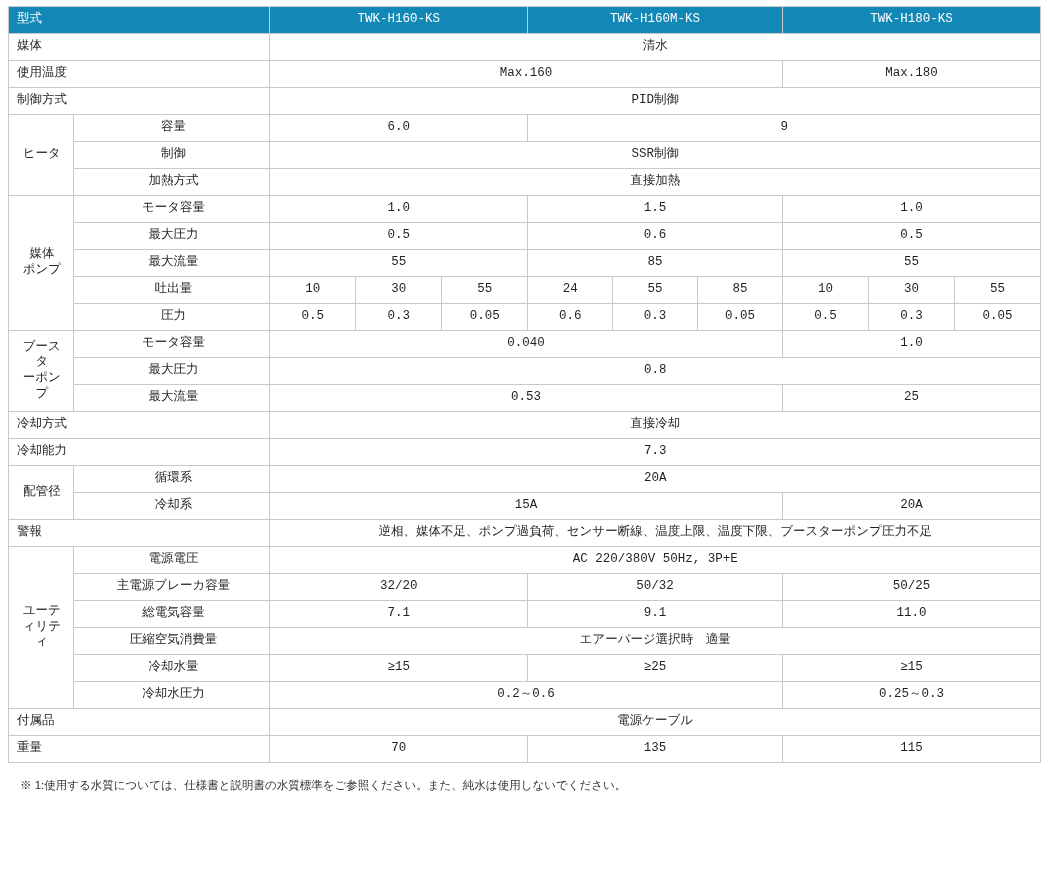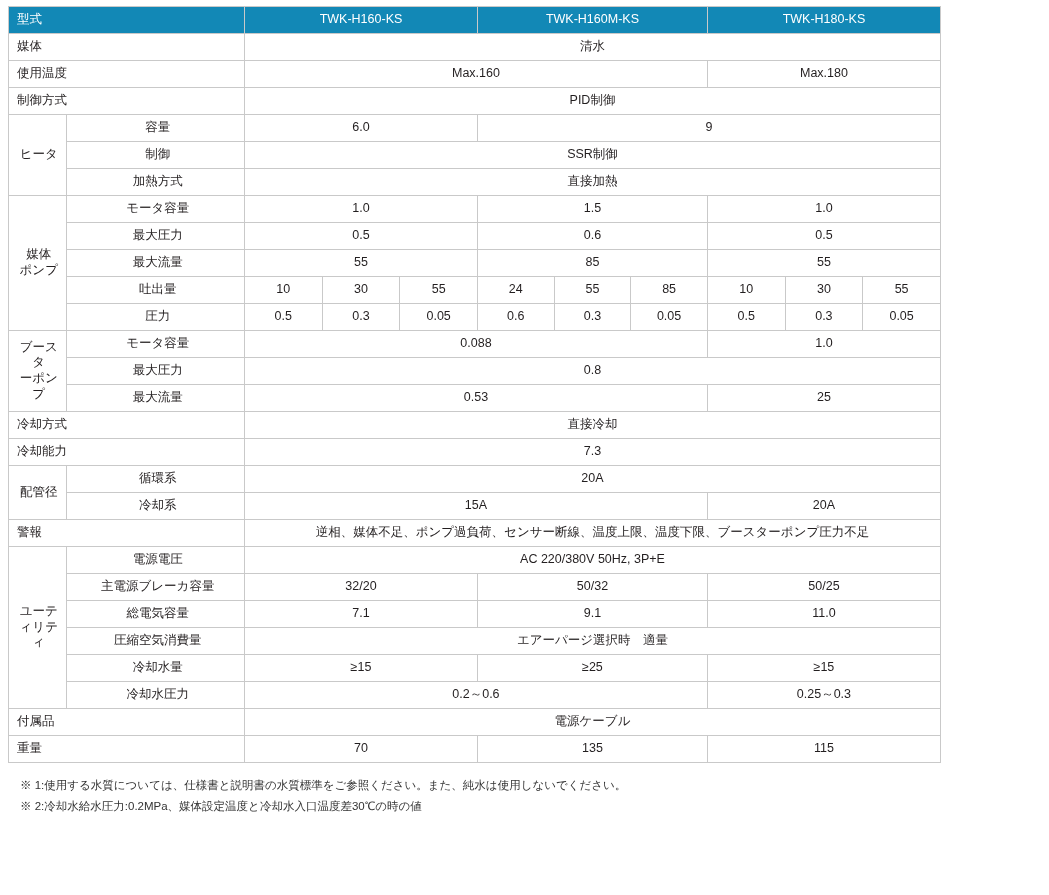--- a/index.html
+++ b/index.html
@@ -13,23 +13,24 @@
     font-family: "Liberation Sans", sans-serif;
     color: #231f20;
     -webkit-font-smoothing: antialiased;
   }
   #spec-wrap {
     padding: 6px 8px 0 8px;
     box-sizing: border-box;
   }
   table.spec {
     border-collapse: collapse;
-    width: 933px;
+    width: 1033px;
     table-layout: fixed;
     font-size: 12.5px;
+    font-family: Liberation Mono, monospace;
   }
   table.spec td, table.spec th {
     border: 1px solid #c9c9c9;
     padding: 0 6px;
     height: 26px;
     text-align: center;
     vertical-align: middle;
     font-weight: normal;
     line-height: 1.25;
   }
@@ -160,21 +161,21 @@
       <td>0.05</td>
       <td>0.5</td>
       <td>0.3</td>
       <td>0.05</td>
     </tr>
 
     <tr>
       <td class="grp" rowspan="3" style="white-space:pre-line">ブースタ
 ーポンプ</td>
       <td class="lbl-sub">モータ容量</td>
-      <td colspan="6">0.088</td>
+      <td colspan="6">0.040</td>
       <td colspan="3">1.0</td>
     </tr>
     <tr>
       <td class="lbl-sub">最大圧力</td>
       <td colspan="9">0.8</td>
     </tr>
     <tr>
       <td class="lbl-sub">最大流量</td>
       <td colspan="6">0.53</td>
       <td colspan="3">25</td>
@@ -247,15 +248,14 @@
       <td class="lbl" colspan="2">重量</td>
       <td colspan="3">70</td>
       <td colspan="3">135</td>
       <td colspan="3">115</td>
     </tr>
   </tbody>
 </table>
 
 <div class="notes">
   <div>※ 1:使用する水質については、仕様書と説明書の水質標準をご参照ください。また、純水は使用しないでください。</div>
-  <div>※ 2:冷却水給水圧力:0.2MPa、媒体設定温度と冷却水入口温度差30℃の時の値</div>
 </div>
 </div>
 
 </body></html>

